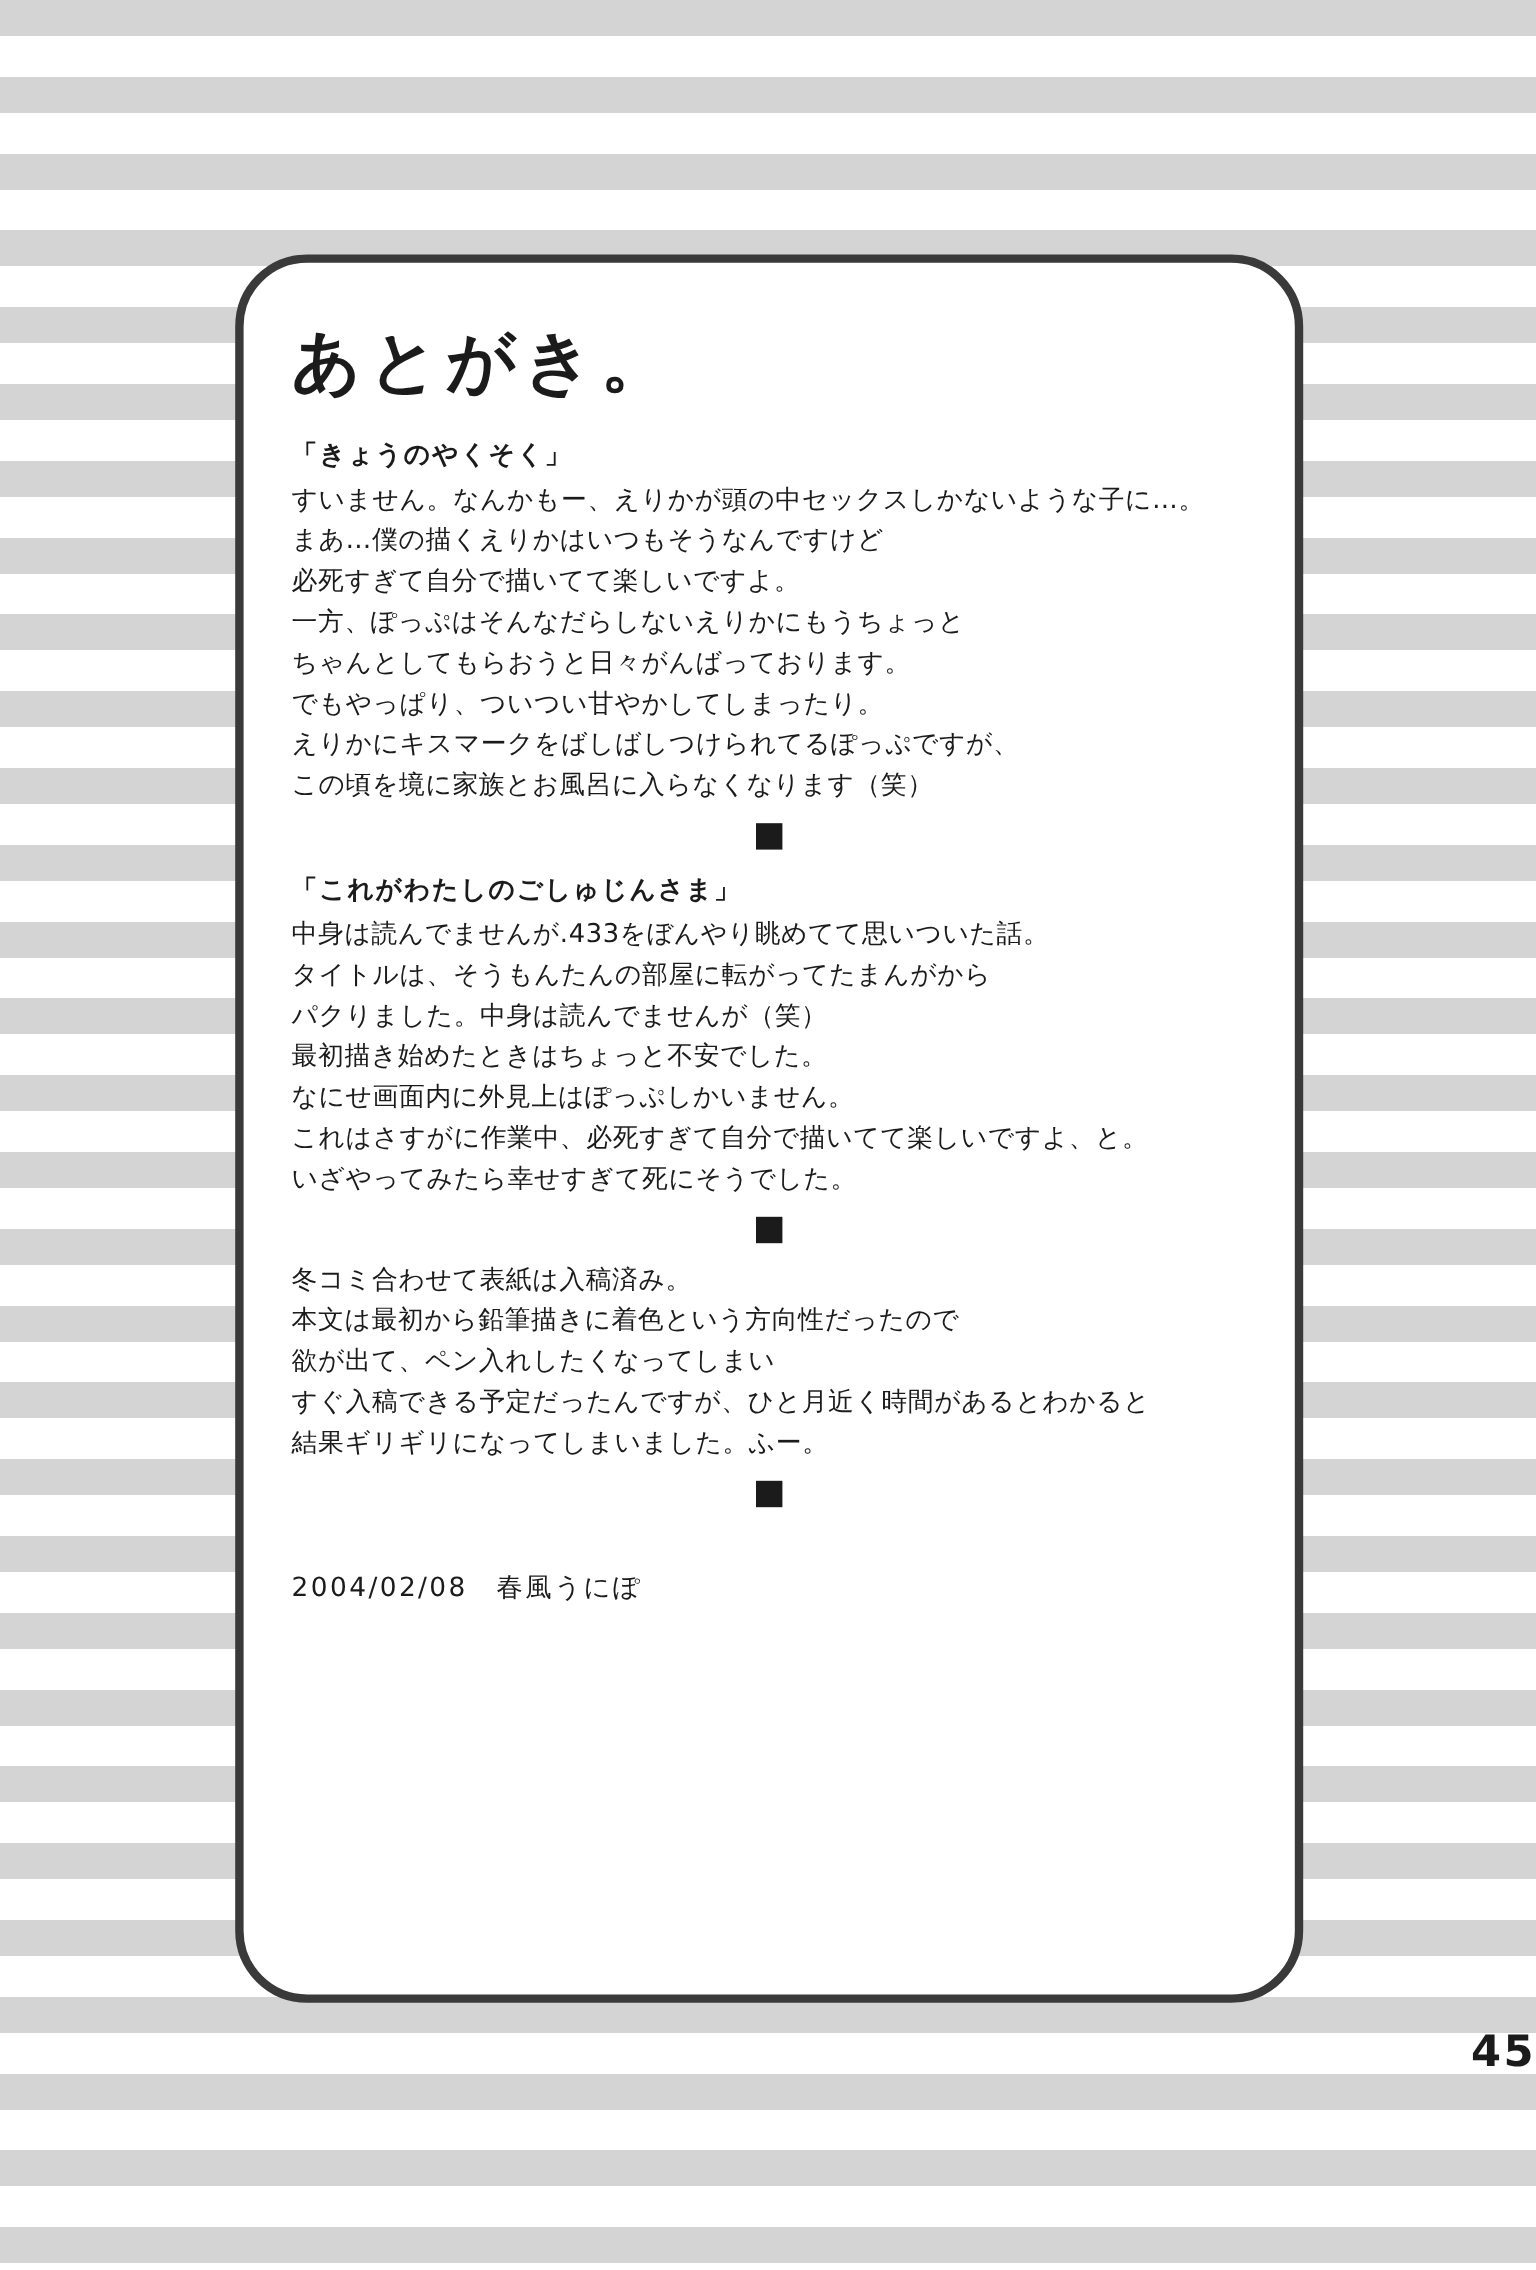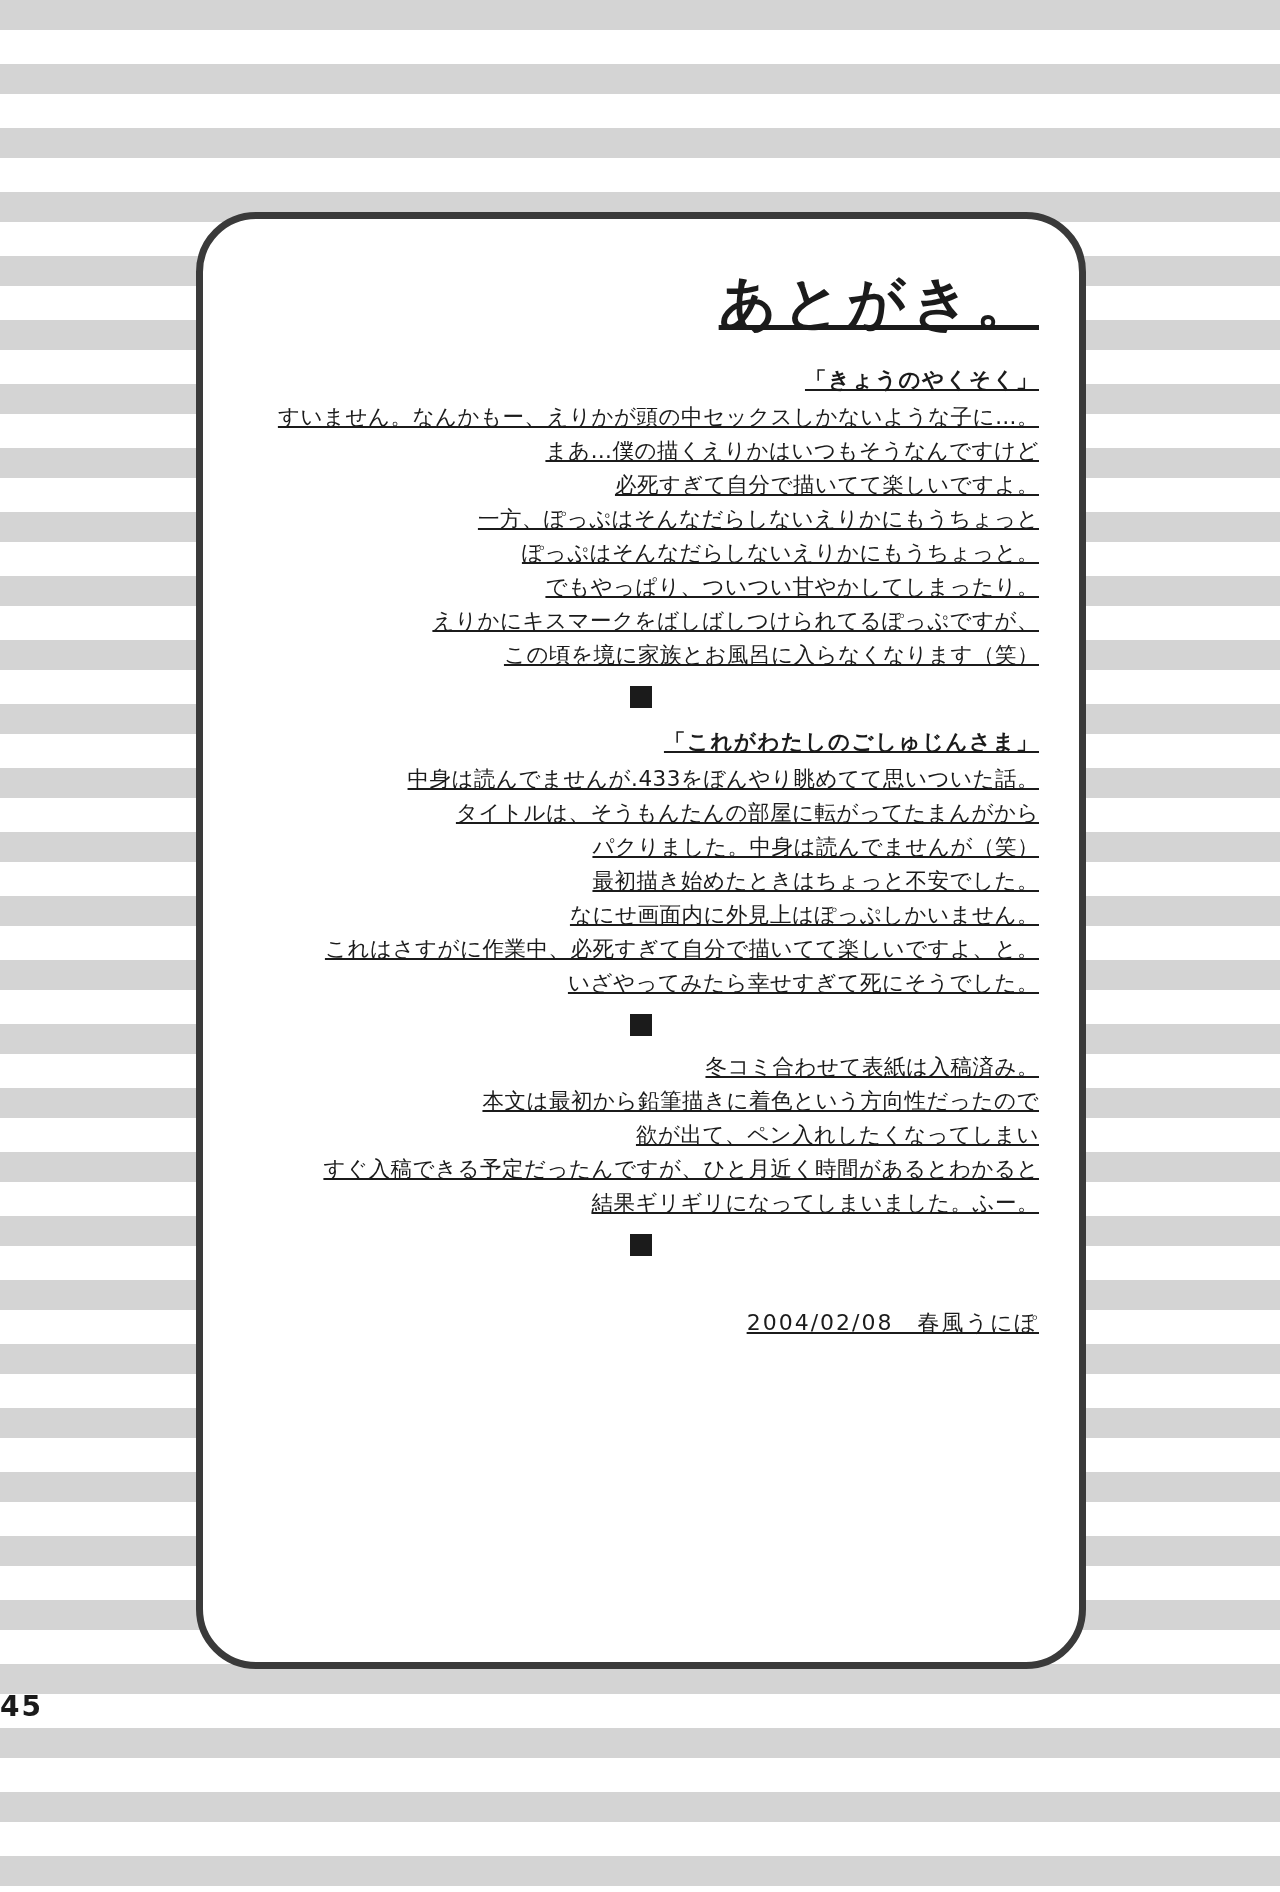--- a/index.html
+++ b/index.html
@@ -38,23 +38,22 @@
     height: 1457px;
     background: #ffffff;
     border: 7px solid #3a3a3a;
     border-radius: 60px;
     box-sizing: border-box;
     overflow: hidden;
   }
 
   #card-inner {
     padding: 38px 40px 30px 40px;
-    text-align: right;
+    text-align: left;
     color: #1b1b1b;
-    text-decoration: underline;
   }
 
   .title {
     font-family: "DejaVu Sans", sans-serif;
     font-size: 57px;
     font-weight: bold;
     letter-spacing: 6px;
     margin: 14px 0 26px 0;
     line-height: 1.1;
   }
@@ -91,22 +90,22 @@
     letter-spacing: 2px;
     margin-top: 52px;
     white-space: nowrap;
   }
 
   .page-number {
     position: absolute;
     left: 0;
     right: 0;
     top: 1690px;
-    text-align: left;
-    font-size: 28px;
+    text-align: right;
+    font-size: 36px;
     font-weight: bold;
     color: #1b1b1b;
     letter-spacing: 2px;
   }
 </style>
 </head>
 <body>
 
 <div id="page">
 
@@ -114,21 +113,21 @@
     <div id="card-inner">
 
       <div class="title">あとがき。</div>
 
       <div class="section">
         <div class="heading-line">「きょうのやくそく」</div>
         <div class="line">すいません。なんかもー、えりかが頭の中セックスしかないような子に…。</div>
         <div class="line">まあ…僕の描くえりかはいつもそうなんですけど</div>
         <div class="line">必死すぎて自分で描いてて楽しいですよ。</div>
         <div class="line">一方、ぽっぷはそんなだらしないえりかにもうちょっと</div>
-        <div class="line">ぽっぷはそんなだらしないえりかにもうちょっと。</div>
+        <div class="line">ちゃんとしてもらおうと日々がんばっております。</div>
         <div class="line">でもやっぱり、ついつい甘やかしてしまったり。</div>
         <div class="line">えりかにキスマークをばしばしつけられてるぽっぷですが、</div>
         <div class="line">この頃を境に家族とお風呂に入らなくなります（笑）</div>
       </div>
 
       <div class="sep"></div>
 
       <div class="section">
         <div class="heading-line">「これがわたしのごしゅじんさま」</div>
         <div class="line">中身は読んでませんが.433をぼんやり眺めてて思いついた話。</div>

